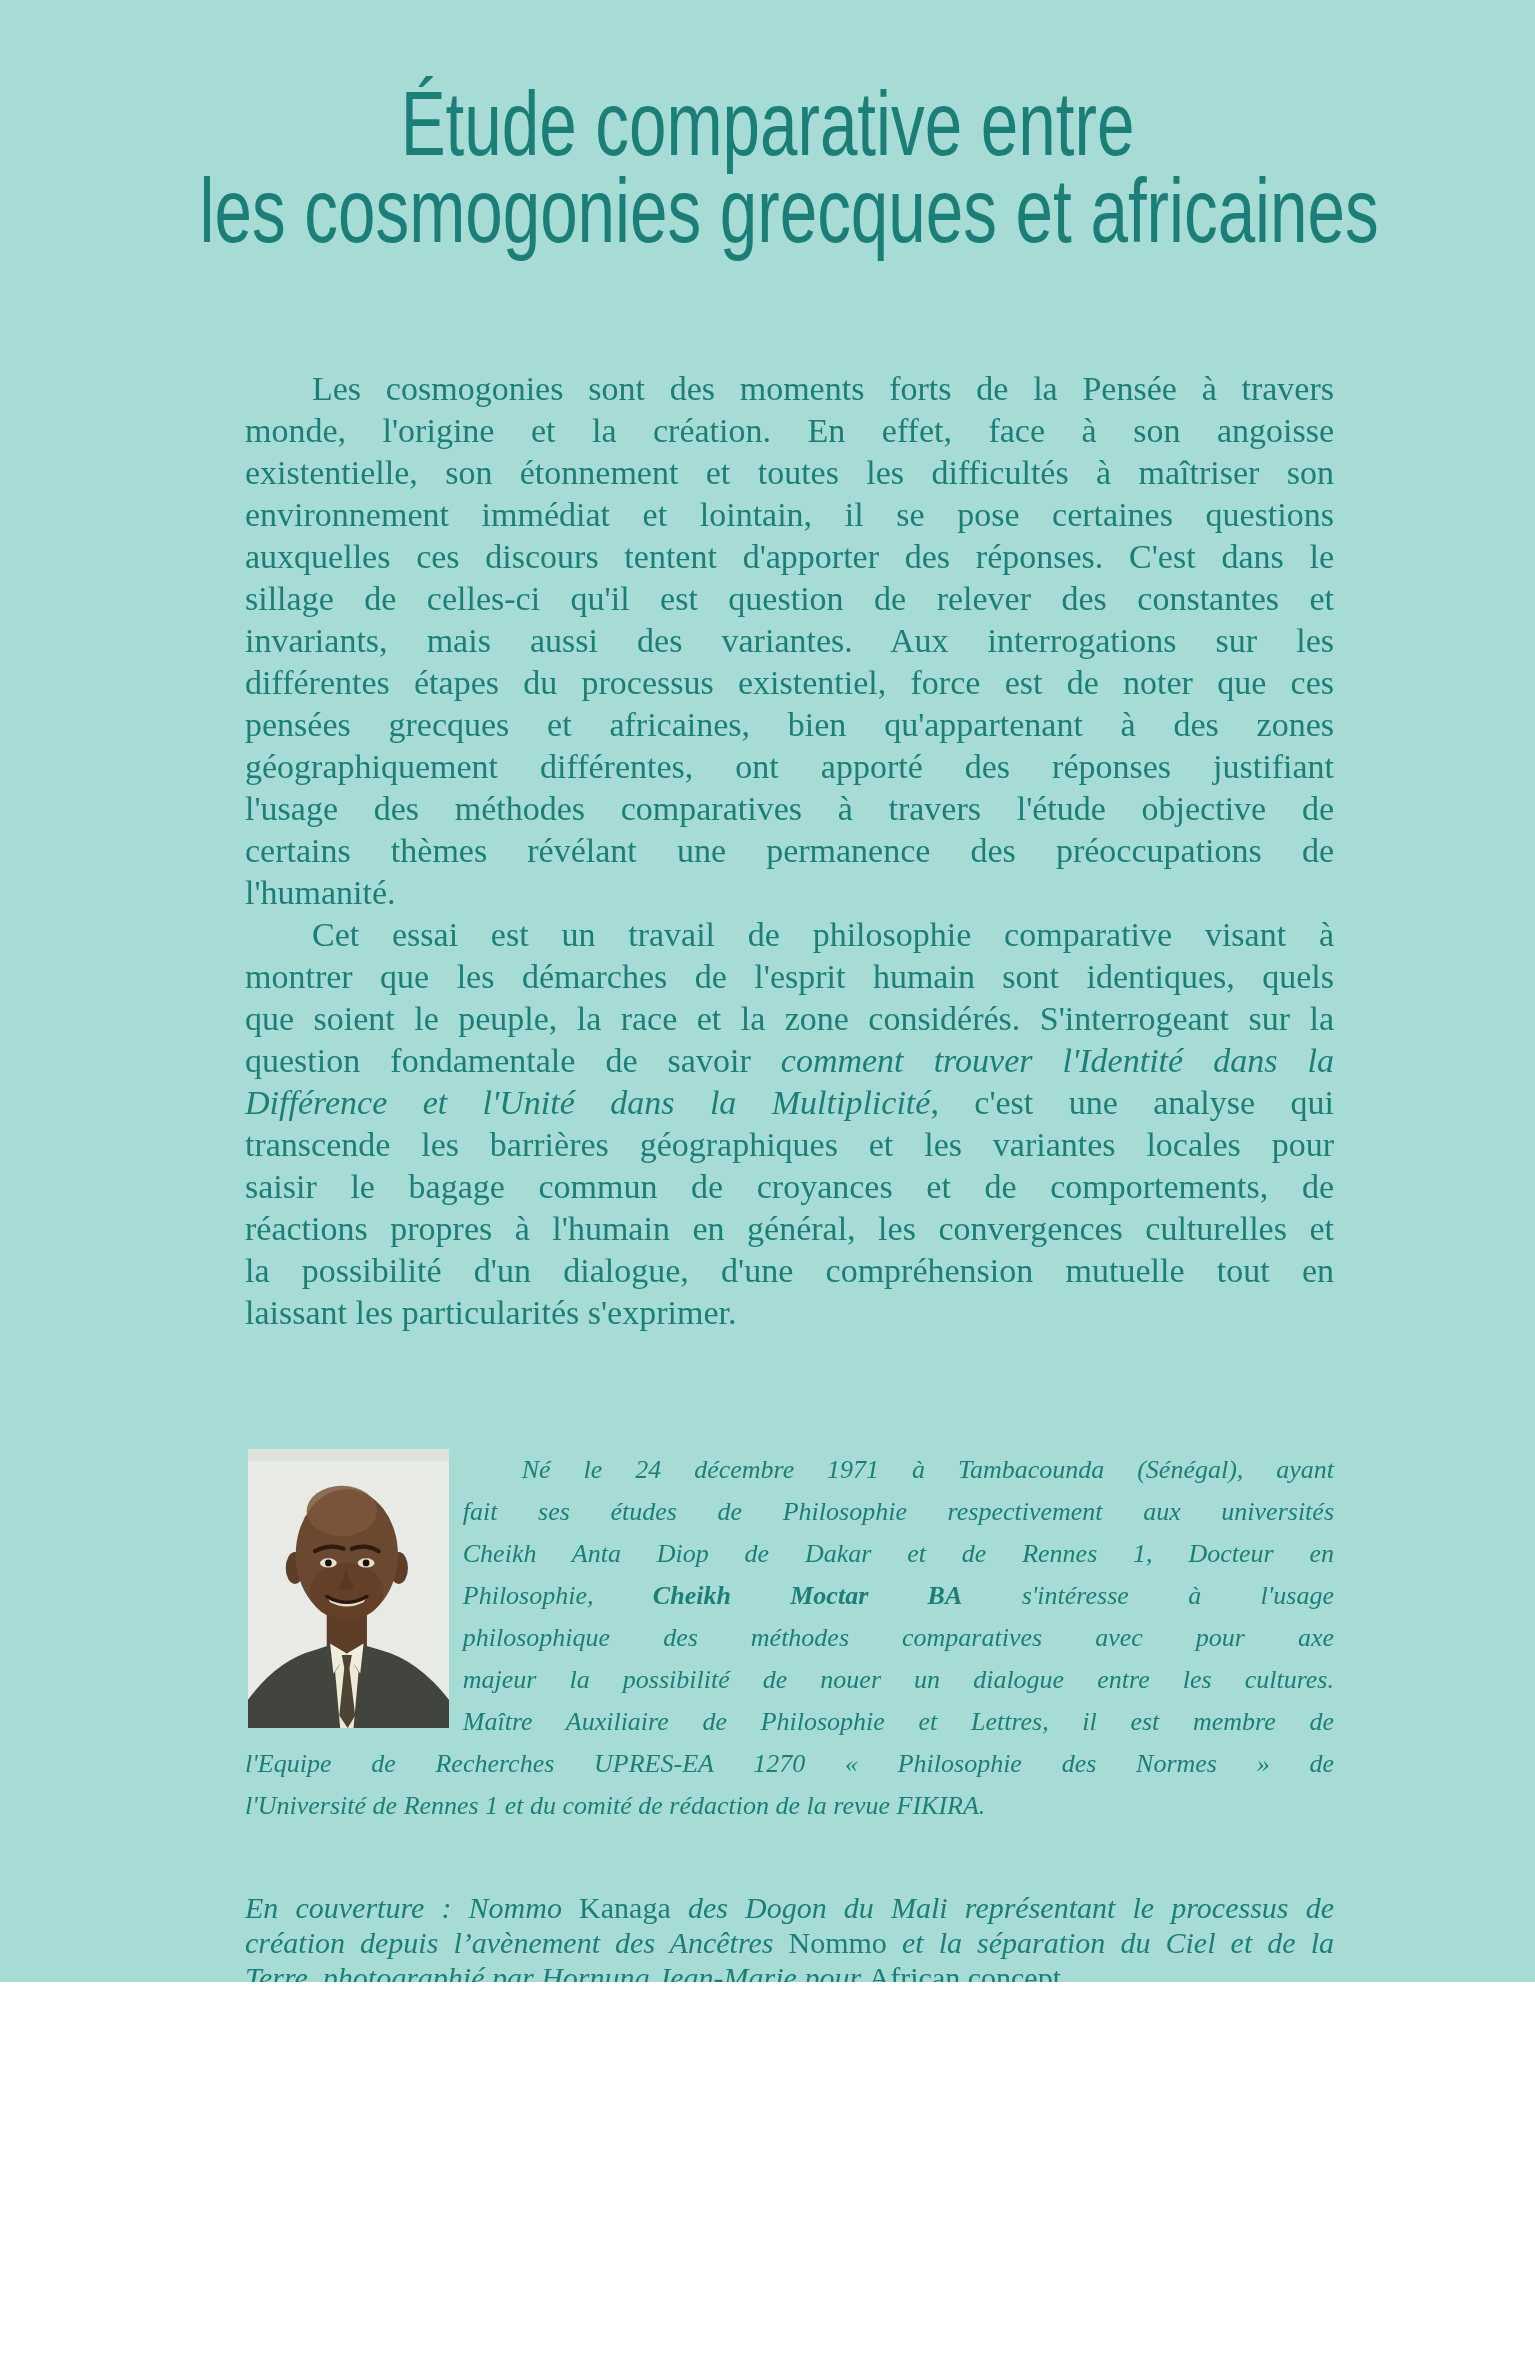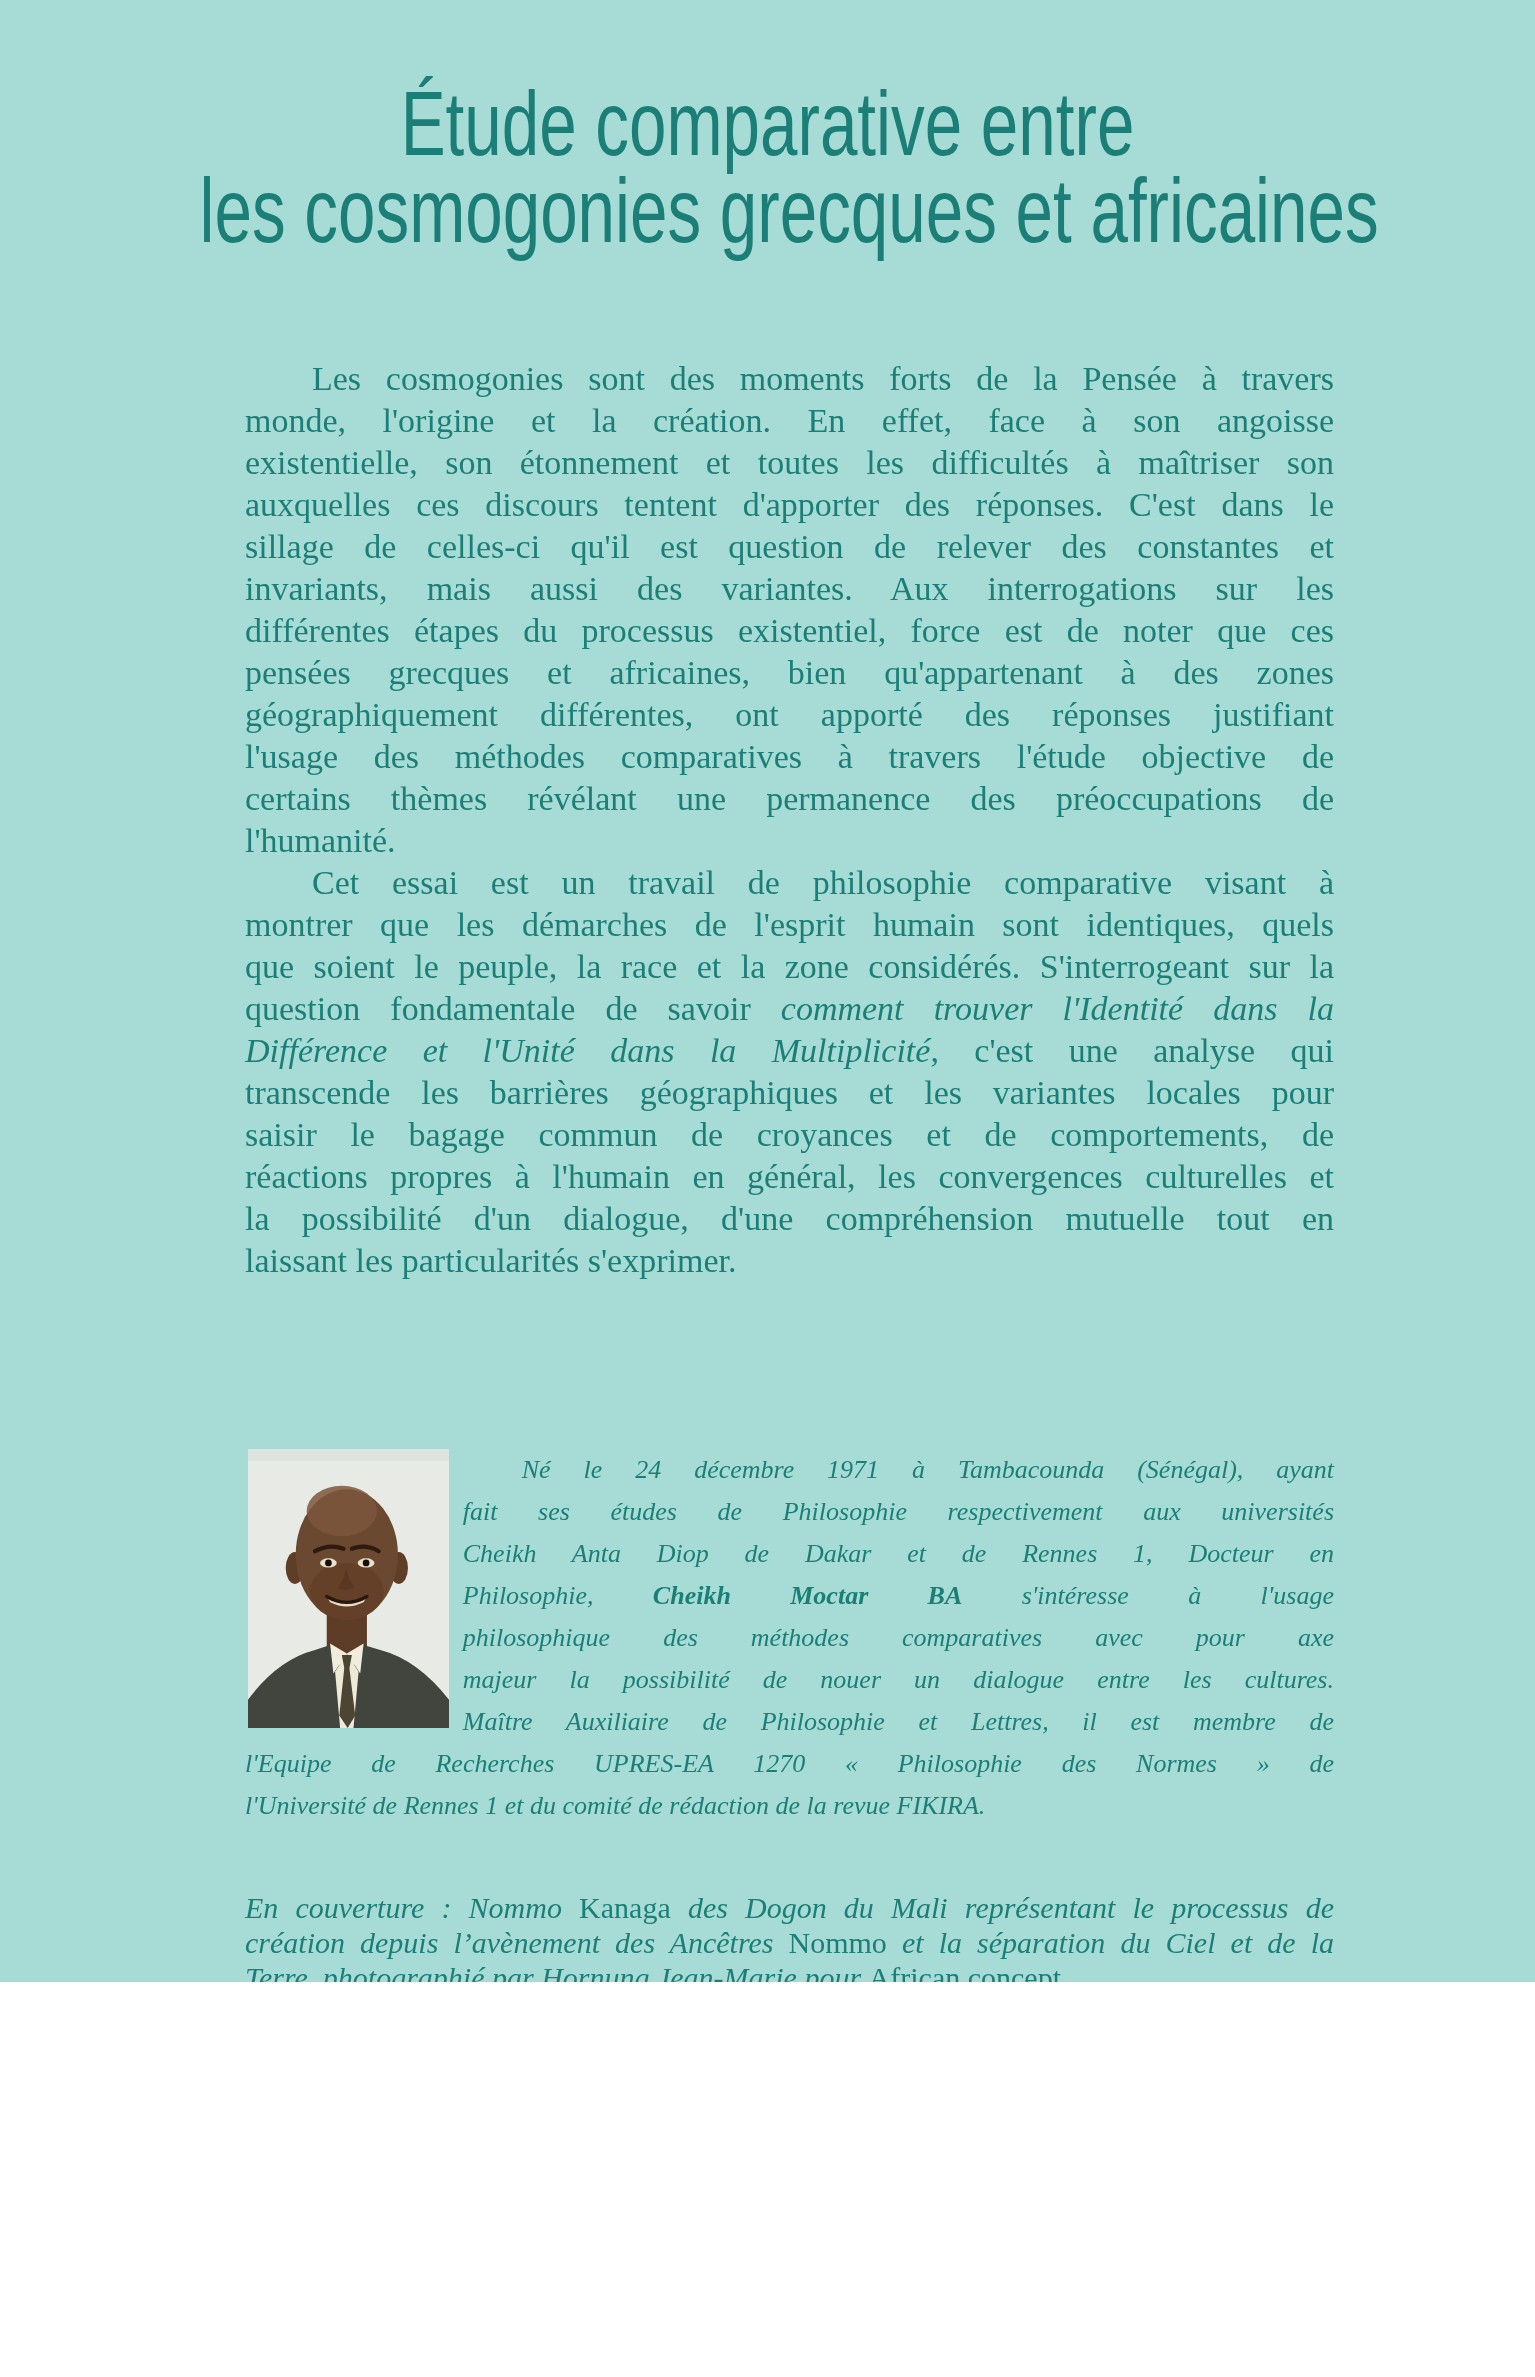--- a/index.html
+++ b/index.html
@@ -33,21 +33,21 @@
     white-space:nowrap;
   }
   
   .textblock{position:absolute;left:245px;width:1089px;}
   .jl{text-align:justify;text-align-last:justify;}
   .jl.end{text-align-last:left;}
   .jl.ind{text-indent:67px;}
   .s-r{font-style:normal;font-weight:400;}
   .s-i{font-style:italic;font-weight:400;}
   .s-bi{font-style:italic;font-weight:700;}
-  .synopsis{top:358px;font-size:34px;line-height:42px;}
+  .synopsis{top:368px;font-size:34px;line-height:42px;}
   .bio{top:1449px;font-size:26px;line-height:42px;}
   .bio .jl.ind{text-indent:59px;}
   .covernote{top:1890px;font-size:30px;line-height:35px;}
   
   .bio-photo{
     float:left;
     width:201px;height:279px;
     margin:0 13.4px 0 3.4px;
   }
   .bio-photo svg{display:block;width:201px;height:279px;}
@@ -83,20 +83,21 @@
 
   <div class="title">
     <div>Étude comparative entre</div>
     <div>les cosmogonies grecques et africaines</div>
   </div>
 
   <div class="textblock synopsis">
       <div class="jl ind"><span class="s-r">Les cosmogonies sont des moments forts de la Pensée à travers</span></div>
       <div class="jl"><span class="s-r">monde, l'origine et la création. En effet, face à son angoisse</span></div>
       <div class="jl"><span class="s-r">existentielle, son étonnement et toutes les difficultés à maîtriser son</span></div>
+      <div class="jl"><span class="s-r">environnement immédiat et lointain, il se pose certaines questions</span></div>
       <div class="jl"><span class="s-r">auxquelles ces discours tentent d'apporter des réponses. C'est dans le</span></div>
       <div class="jl"><span class="s-r">sillage de celles-ci qu'il est question de relever des constantes et</span></div>
       <div class="jl"><span class="s-r">invariants, mais aussi des variantes. Aux interrogations sur les</span></div>
       <div class="jl"><span class="s-r">différentes étapes du processus existentiel, force est de noter que ces</span></div>
       <div class="jl"><span class="s-r">pensées grecques et africaines, bien qu'appartenant à des zones</span></div>
       <div class="jl"><span class="s-r">géographiquement différentes, ont apporté des réponses justifiant</span></div>
       <div class="jl"><span class="s-r">l'usage des méthodes comparatives à travers l'étude objective de</span></div>
       <div class="jl"><span class="s-r">certains thèmes révélant une permanence des préoccupations de</span></div>
       <div class="jl end"><span class="s-r">l'humanité.</span></div>
       <div class="jl ind"><span class="s-r">Cet essai est un travail de philosophie comparative visant à</span></div>

